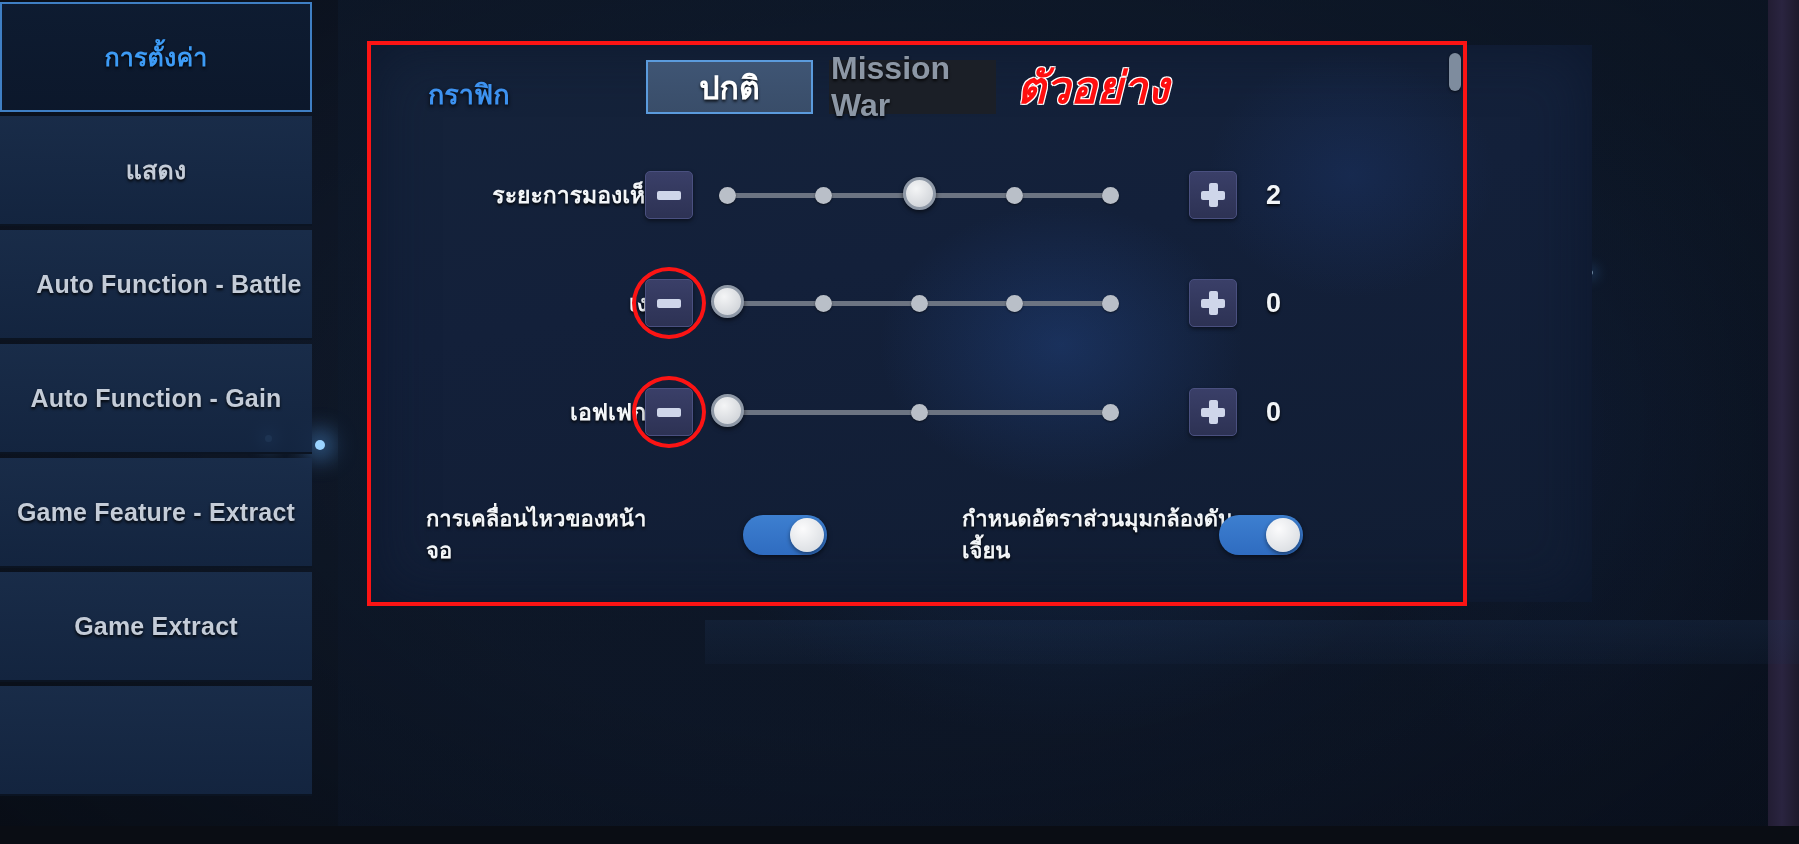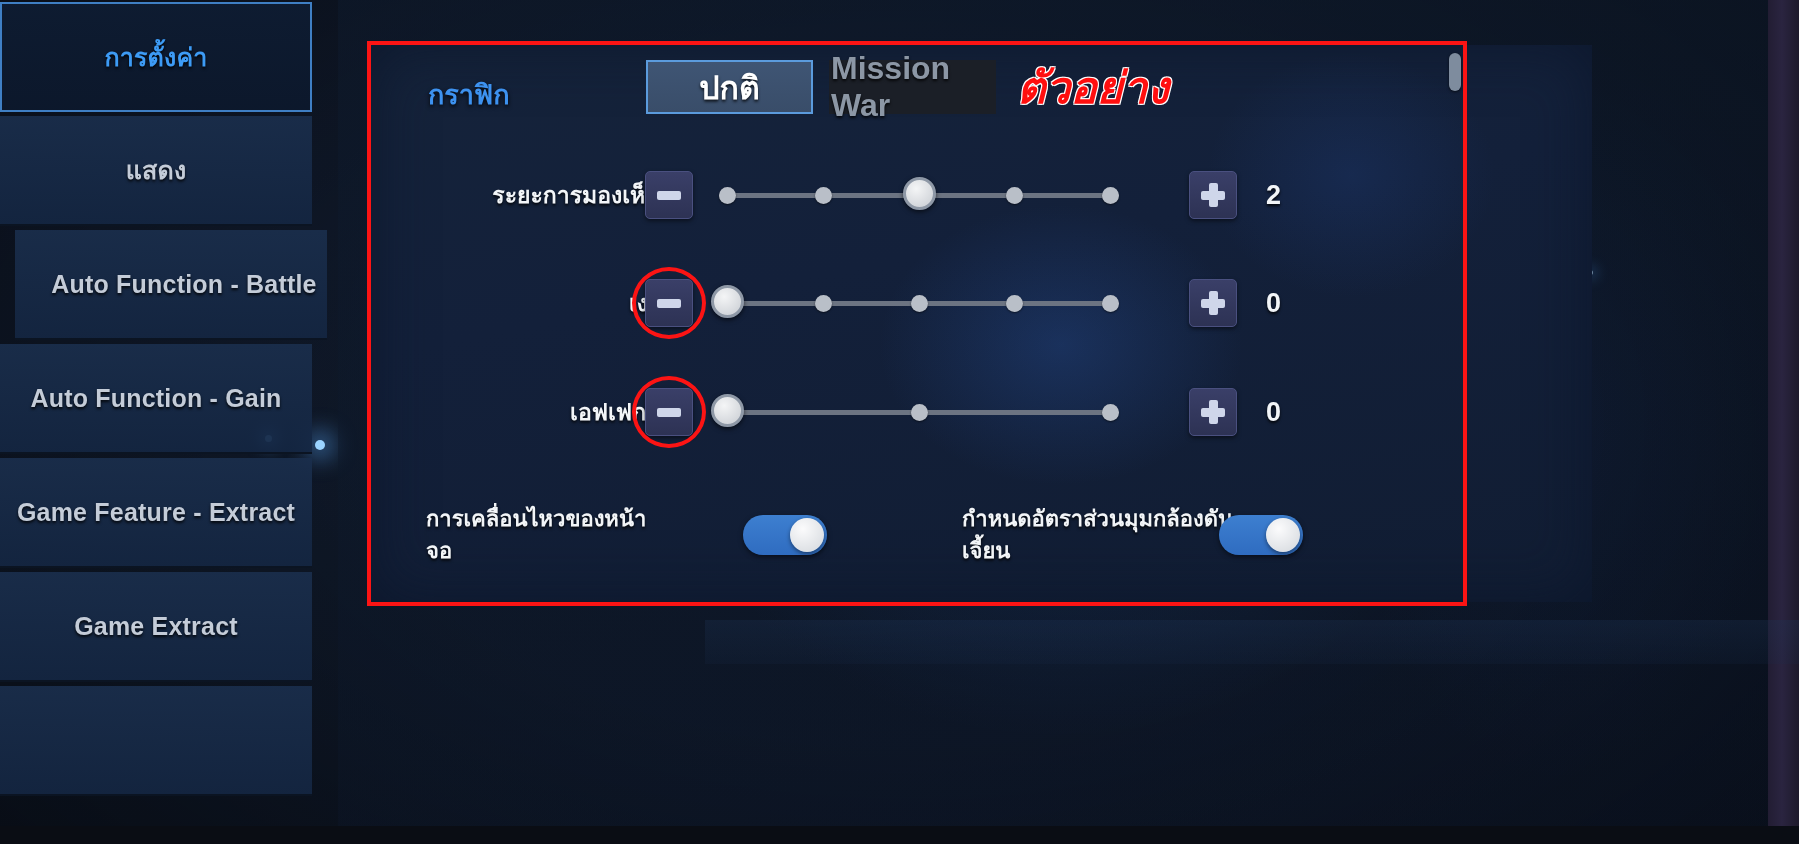--- a/index.html
+++ b/index.html
@@ -137,21 +137,21 @@
 
   <div class="right-strip"></div>
 
   <div id="sidebar">
       <div class="side-item active" style="position: absolute; left: 0px; top: 2px; height: 110px;">
         <span class="side-label">การตั้งค่า</span>
       </div>
       <div class="side-item" style="position: absolute; left: 0px; top: 116px; height: 110px;">
         <span class="side-label">แสดง</span>
       </div>
-      <div class="side-item" style="position: absolute; left: 15px; top: 230px; height: 110px; padding-left: 26px;">
+      <div class="side-item" style="position: absolute; left: 0px; top: 230px; height: 110px; padding-left: 26px;">
         <span class="side-label">Auto Function - Battle</span>
       </div>
       <div class="side-item" style="position: absolute; left: 0px; top: 344px; height: 110px;">
         <span class="side-label">Auto Function - Gain</span>
       </div>
       <div class="side-item" style="position: absolute; left: 0px; top: 458px; height: 110px;">
         <span class="side-label">Game Feature - Extract</span>
       </div>
       <div class="side-item" style="position: absolute; left: 0px; top: 572px; height: 110px;">
         <span class="side-label">Game Extract</span>

